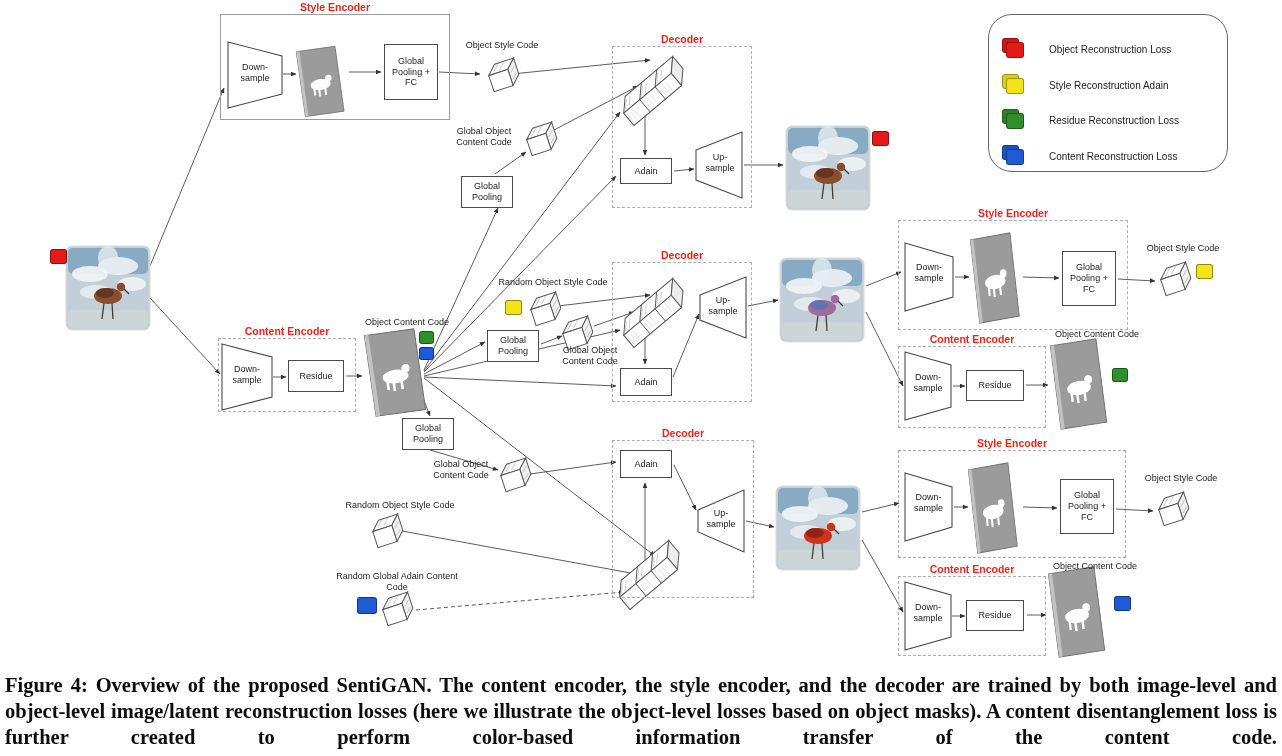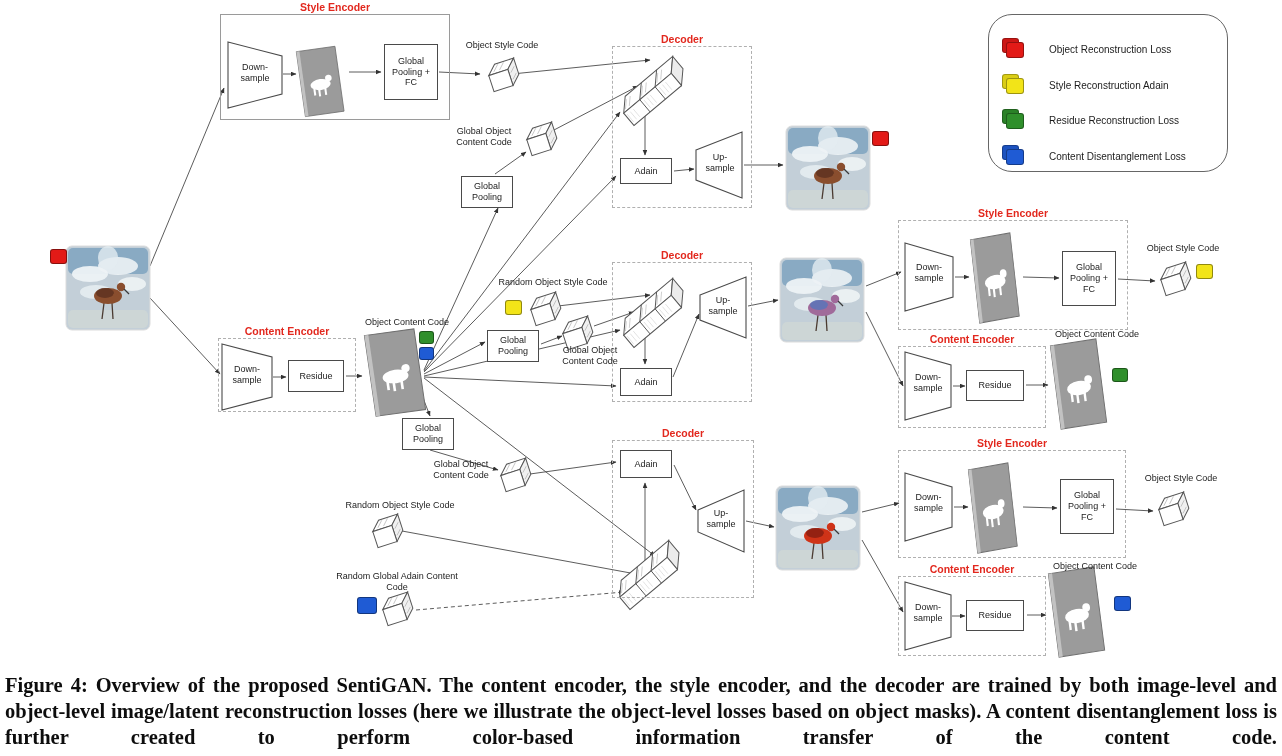--- a/index.html
+++ b/index.html
@@ -269,19 +269,19 @@
           <span class="lc-b"></span>
           <span class="lc-f"></span>
         </span>
     <span class="ltext">Residue Reconstruction Loss</span>
   </div>
   <div class="litem" style="top:131px">
     <span class="lcube" style="--c: #1f5bd4;">
           <span class="lc-b"></span>
           <span class="lc-f"></span>
         </span>
-    <span class="ltext">Content Disentanglement Loss</span>
+    <span class="ltext">Content Reconstruction Loss</span>
   </div>
 </div>
 
 </div>
 
 <div class="caption">Figure 4: Overview of the proposed SentiGAN. The content encoder, the style encoder, and the decoder are trained by both image-level and object-level image/latent reconstruction losses (here we illustrate the object-level losses based on object masks). A content disentanglement loss is further created to perform color-based information transfer of the content code.</div>
 
 </body></html>

